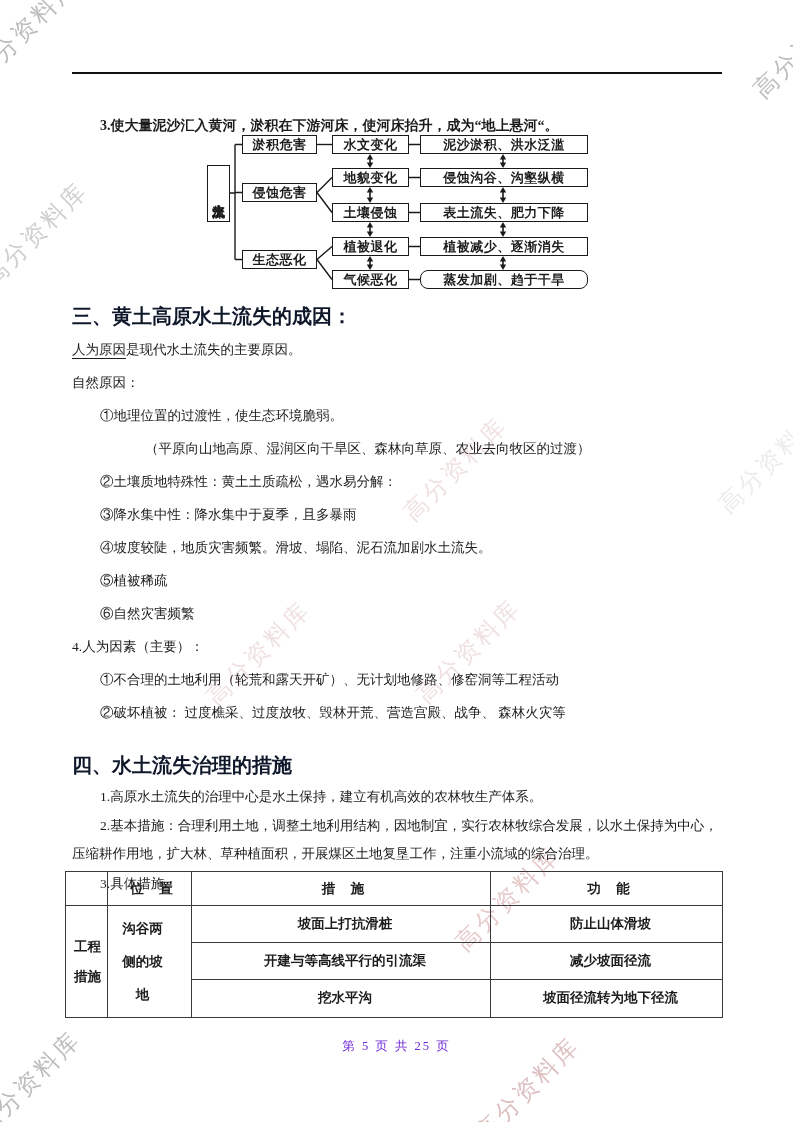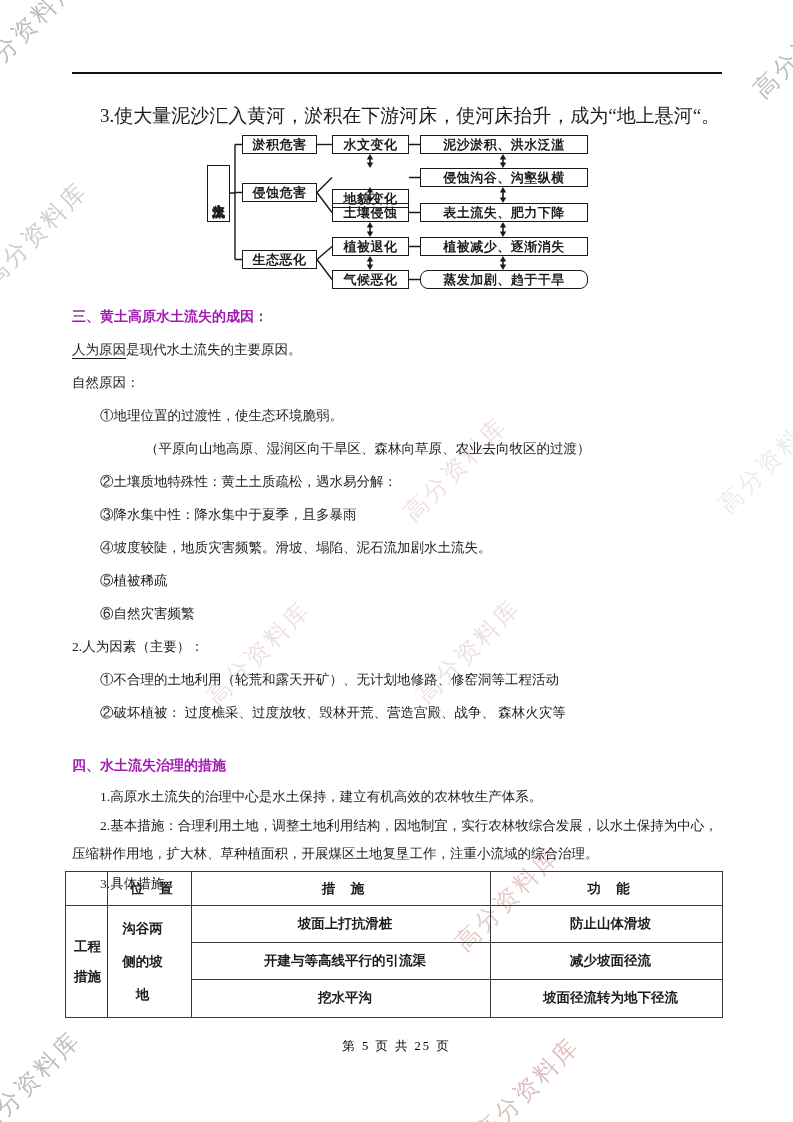--- a/index.html
+++ b/index.html
@@ -8,56 +8,56 @@
   
   .wm{position:absolute;font-size:24px;letter-spacing:3px;white-space:nowrap;
       transform:rotate(-45deg);transform-origin:center;z-index:0;pointer-events:none;
       font-family:"Liberation Serif","DejaVu Serif",serif;}
   .wm-g1{color:#bdbdbd;} .wm-g2{color:#cfcfcf;} .wm-g3{color:#ececec;}
   .wm-p1{color:#e6caca;} .wm-p2{color:#ddbfbf;} .wm-p3{color:#f0e1e1;}
   .z{position:relative;z-index:1;}
   
   .hrule{position:absolute;left:72px;top:72px;width:650px;border-top:2px solid #111;}
   
-  .intro{position:absolute;left:72px;top:84px;width:650px;font-size:19px;line-height:26px;text-indent:28px;}
+  .intro{position:absolute;left:72px;top:99px;width:650px;font-size:14px;line-height:26px;text-indent:28px;font-weight:bold;}
   
   .diag{position:absolute;left:205px;top:131px;width:385px;height:160px;}
   .diag svg{position:absolute;left:0;top:0;overflow:visible;}
   .dbox{position:absolute;border:1.5px solid #1a1a1a;display:flex;align-items:center;justify-content:center;
         font-size:13px;font-weight:600;letter-spacing:0.5px;line-height:1;box-sizing:border-box;background:transparent;}
   .droot{left:2px;top:34px;width:23px;height:57px;writing-mode:vertical-rl;text-orientation:upright;letter-spacing:0;}
   .col-b{left:37px;width:75px;height:19px;}
   .col-m{left:127px;width:77px;height:19px;}
   .col-r{left:215px;width:168px;height:19px;}
   
   .sec{position:absolute;left:72px;width:650px;font-size:13.5px;}
   .sec3{top:300px;}
   .sec4{top:718px;margin-top:32px;}
   .sec p,.sec h3{margin:0;}
   .sec3 p,.sec3 h3{line-height:33px;}
   .sec4 h3,.sec4 .lh{line-height:31px;}
-  h3.h{font-size:14px;font-weight:bold;color:#a21caf;}
+  h3.h{font-size:20px;font-weight:bold;color:#0f172a;}
   .ind{padding-left:28px;}
   .note{padding-left:73px;}
   .p2wrap{line-height:28px;text-indent:28px;}
   .und{border-bottom:1px solid #1c1c1c;padding-bottom:1px;}
   
   .tblwrap{position:absolute;left:65px;top:871px;z-index:1;}
   table.meas{border-collapse:collapse;table-layout:fixed;width:657px;background:transparent;}
   table.meas td,table.meas th{border:1.4px solid #3a3a3a;font-size:13.5px;font-weight:bold;
       text-align:center;vertical-align:middle;box-sizing:border-box;background:transparent;}
   col.c0{width:42px;} col.c1{width:84px;} col.c2{width:299px;} col.c3{width:232px;}
   tr.hdr{height:34px;} tr.r1{height:32px;} tr.r2{height:32px;} tr.r3{height:33px;}
   th.hc{padding:2px 4px 2px 9px;letter-spacing:1px;}
   td.gc{padding:2px 4px 2px 6px;line-height:30px;}
   td.lc{padding:6px 24px 6px 10px;line-height:33px;vertical-align:middle;}
   td.mc,td.fc{padding:2px 4px 2px 12px;}
   
   .footer{position:absolute;left:0;top:1033px;width:793px;text-align:center;font-size:12.5px;
-          letter-spacing:2px;line-height:26px;color:#000000;}
+          letter-spacing:2px;line-height:26px;color:#6d28d9;}
 </style>
 </head>
 <body>
 
 <div class="page">
 
   <div class="wm wm-g1" style="left:-42px;top:13px;">高分资料库</div>
   <div class="wm wm-g1" style="left:738px;top:30px;">高分资料库</div>
   <div class="wm wm-g2" style="left:-32px;top:218px;">高分资料库</div>
   <div class="wm wm-p3" style="left:388px;top:453px;">高分资料库</div>
@@ -102,21 +102,21 @@
           <polygon points="294.8,100.5 301.2,100.5 298,106"></polygon>
         <polygon points="294.8,130.5 301.2,130.5 298,125"></polygon>
           <polygon points="294.8,133.5 301.2,133.5 298,139"></polygon>
       </g>
     </svg>
     <div class="dbox droot">水土流失</div>
     <div class="dbox col-b" style="top:4px;">淤积危害</div>
     <div class="dbox col-b" style="top:52px;">侵蚀危害</div>
     <div class="dbox col-b" style="top:119px;">生态恶化</div>
     <div class="dbox col-m" style="top:4px;">水文变化</div>
-    <div class="dbox col-m" style="top:37px;margin-top:21px;">地貌变化</div>
+    <div class="dbox col-m" style="top:37px;">地貌变化</div>
     <div class="dbox col-m" style="top:72px;">土壤侵蚀</div>
     <div class="dbox col-m" style="top:106px;">植被退化</div>
     <div class="dbox col-m" style="top:139px;">气候恶化</div>
     <div class="dbox col-r" style="top:4px;">泥沙淤积、洪水泛滥</div>
     <div class="dbox col-r" style="top:37px;">侵蚀沟谷、沟壑纵横</div>
     <div class="dbox col-r" style="top:72px;text-align:right;">表土流失、肥力下降</div>
     <div class="dbox col-r" style="top:106px;">植被减少、逐渐消失</div>
     <div class="dbox col-r" style="top:139px;border-radius:8px;">蒸发加剧、趋于干旱</div>
   </div>
 
@@ -124,21 +124,21 @@
     <h3 class="h">三、黄土高原水土流失的成因：</h3>
     <p><span class="und">人为原因</span><span>是现代水土流失的主要原因。</span></p>
     <p>自然原因：</p>
     <p class="ind">①地理位置的过渡性，使生态环境脆弱。</p>
     <p class="note">（平原向山地高原、湿润区向干旱区、森林向草原、农业去向牧区的过渡）</p>
     <p class="ind">②土壤质地特殊性：黄土土质疏松，遇水易分解：</p>
     <p class="ind">③降水集中性：降水集中于夏季，且多暴雨</p>
     <p class="ind">④坡度较陡，地质灾害频繁。滑坡、塌陷、泥石流加剧水土流失。</p>
     <p class="ind">⑤植被稀疏</p>
     <p class="ind">⑥自然灾害频繁</p>
-    <p>2.人为因素（主要）：</p>
+    <p>4.人为因素（主要）：</p>
     <p class="ind">①不合理的土地利用（轮荒和露天开矿）、无计划地修路、修窑洞等工程活动</p>
     <p class="ind">②破坏植被：  过度樵采、过度放牧、毁林开荒、营造宫殿、战争、  森林火灾等</p>
   </div>
 
   <div class="sec sec4 z">
     <h3 class="h">四、水土流失治理的措施</h3>
     <p class="lh ind">1.高原水土流失的治理中心是水土保持，建立有机高效的农林牧生产体系。</p>
     <p class="p2wrap">2.基本措施：合理利用土地，调整土地利用结构，因地制宜，实行农林牧综合发展，以水土保持为中心，压缩耕作用地，扩大林、草种植面积，开展煤区土地复垦工作，注重小流域的综合治理。</p>
     <p class="lh ind">3.具体措施：</p>
   </div>

